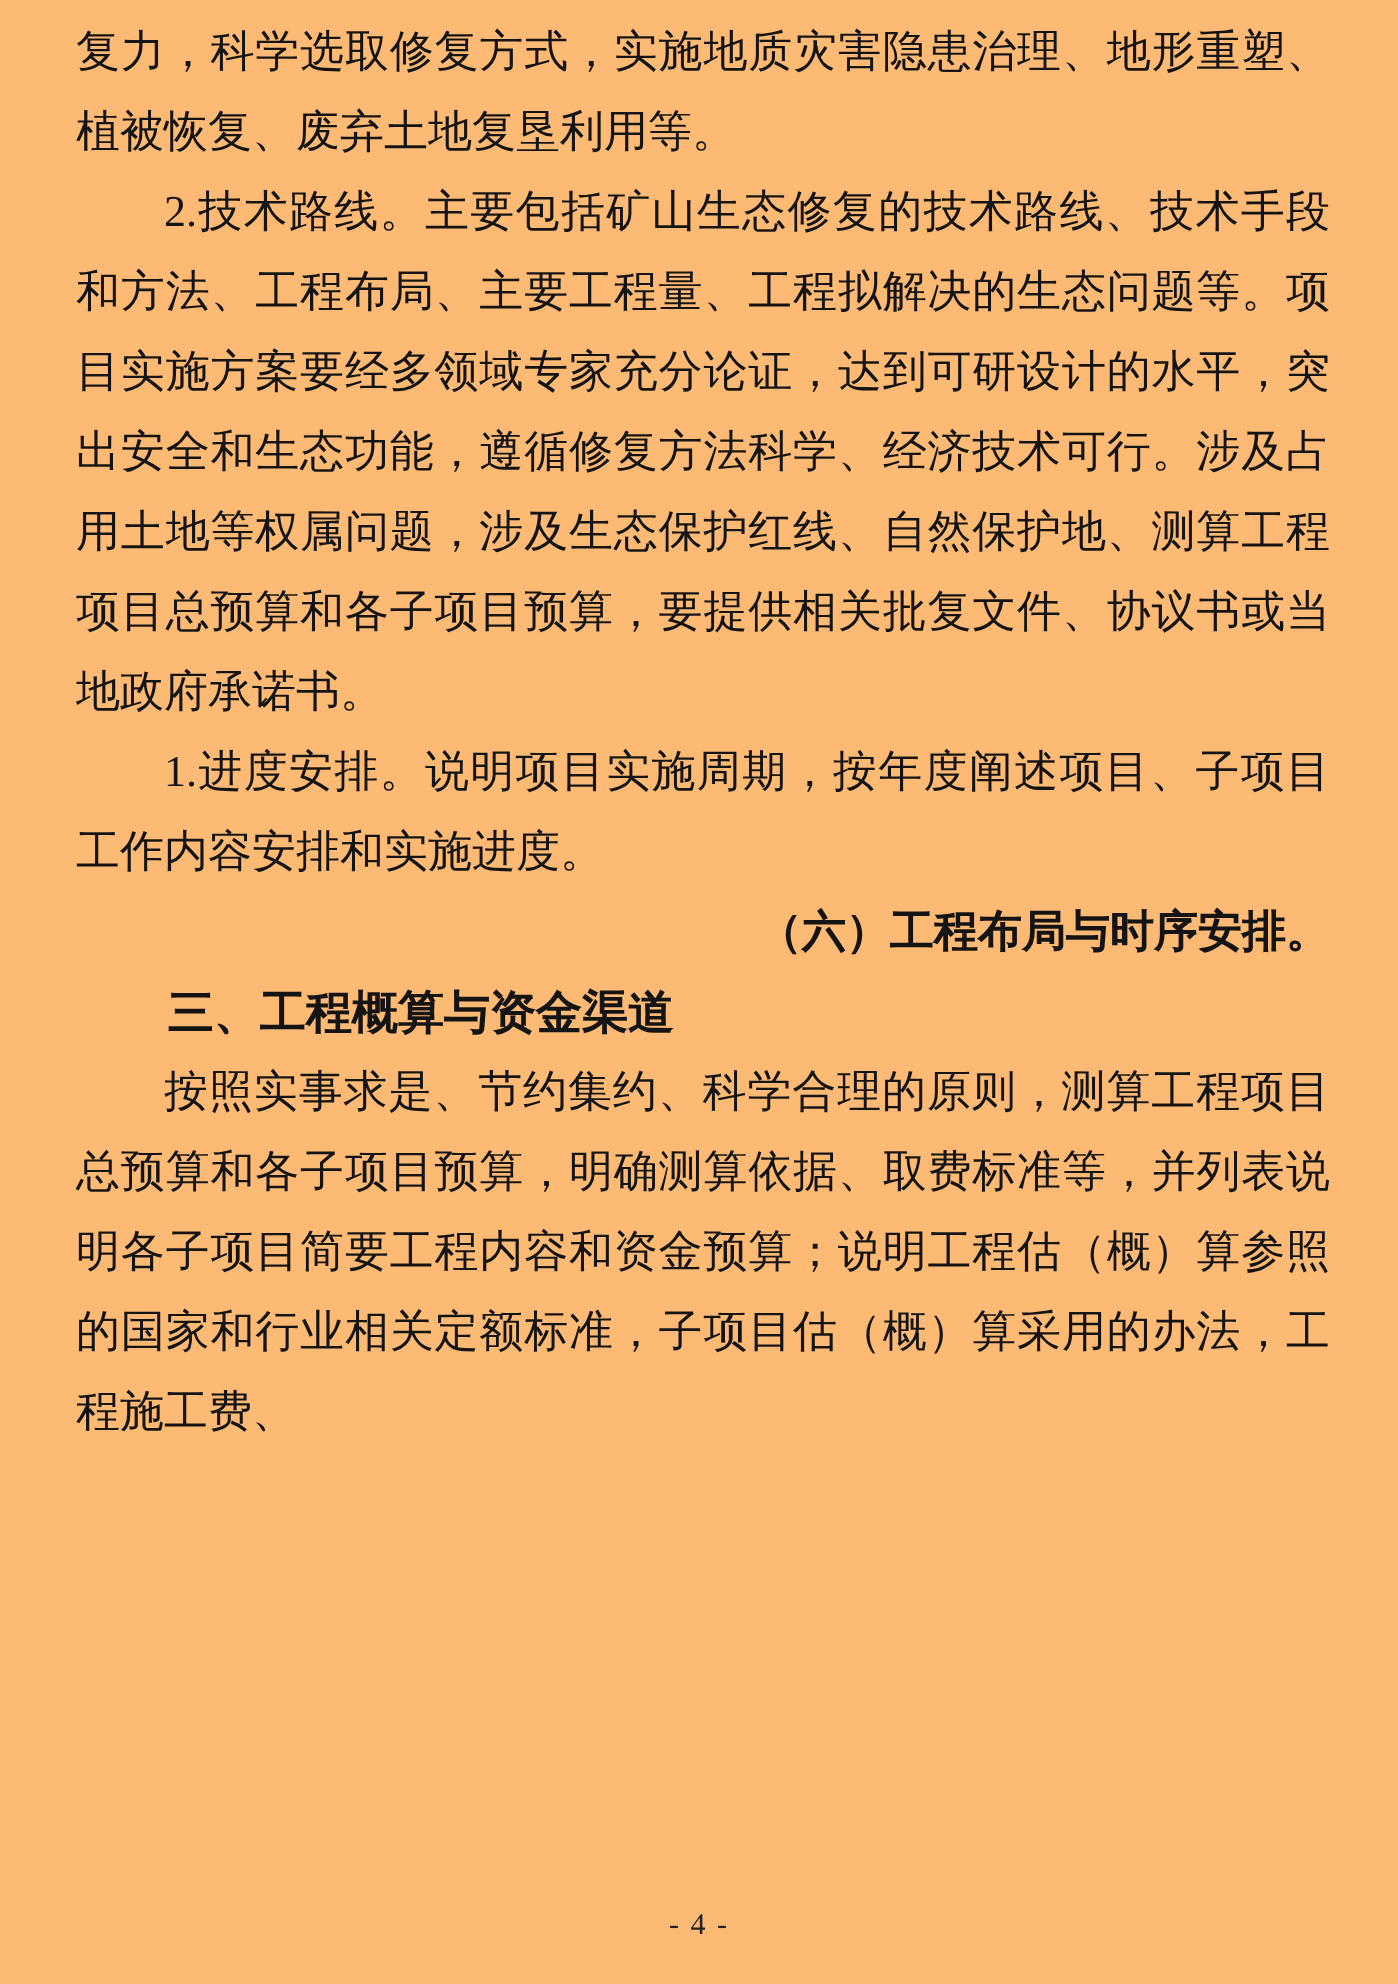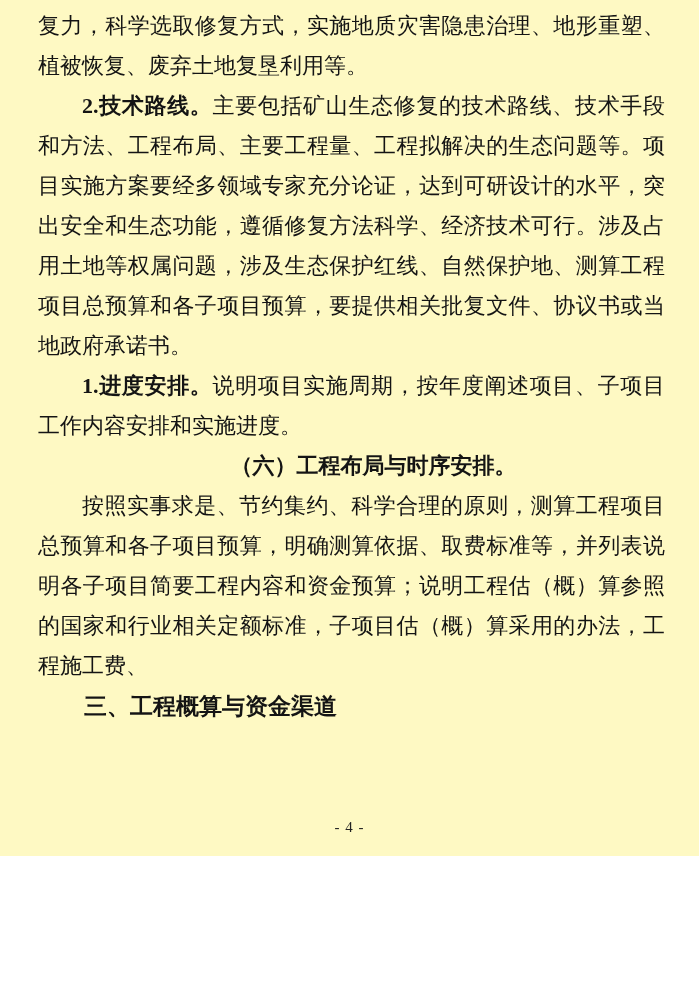--- a/index.html
+++ b/index.html
@@ -3,22 +3,22 @@
 <meta charset="utf-8">
 <style>
   html, body {
     margin: 0;
     padding: 0;
     background: #ffffff;
   }
   .page {
     position: relative;
     width: 699px;
-    height: 856px;
-    background: #fef9c3;
+    height: 992px;
+    background: #fdba74;
     color: #141414;
     font-family: "Liberation Serif", "DejaVu Serif", serif;
     overflow: hidden;
     box-sizing: border-box;
   }
   .doc-body {
     position: absolute;
     top: 6px;
     left: 38px;
     width: 627px;
@@ -29,25 +29,25 @@
     font-size: 22px;
     line-height: 40px;
     text-align: justify;
     word-break: break-all;
     overflow-wrap: anywhere;
   }
   p.indent {
     text-indent: 2em;
   }
   .lead {
-    font-weight: bold;
+    font-weight: normal;
   }
   p.heading-kai {
     font-weight: bold;
-    text-align: center;
+    text-align: right;
   }
   p.heading-hei {
     font-family: "Liberation Sans", "DejaVu Sans", sans-serif;
     font-weight: bold;
     font-size: 23px;
     text-align: left;
   }
   .page-footer {
     position: absolute;
     bottom: 20px;
@@ -69,20 +69,20 @@
     <p class="block"><span>复力，科学选取修复方式，实施地质灾害隐患治理、地形重塑、植被恢复、废弃土地复垦利用等。</span></p>
 
     <p class="block indent"><b class="lead">2.技术路线。</b><span>主要包括矿山生态修复的技术路线、技术手段和方法、工程布局、主要工程量、工程拟解决的生态问题等。项目实施方案要经多领域专家充分论证，达到可研设计的水平，突出安全和生态功能，遵循修复方法科学、经济技术可行。涉及占用土地等权属问题，涉及生态保护红线、自然保护地、测算工程项目总预算和各子项目预算，要提供相关批复文件、协议书或当地政府承诺书。</span></p>
 
     <p class="block indent"><b class="lead">1.进度安排。</b><span>说明项目实施周期，按年度阐述项目、子项目工作内容安排和实施进度。</span></p>
 
     <p class="block indent heading-kai">（六）工程布局与时序安排。</p>
 
 
 
+    <p class="block indent heading-hei">三、工程概算与资金渠道</p>
+
     <p class="block indent"><span>按照实事求是、节约集约、科学合理的原则，测算工程项目总预算和各子项目预算，明确测算依据、取费标准等，并列表说明各子项目简要工程内容和资金预算；说明工程估（概）算参照的国家和行业相关定额标准，子项目估（概）算采用的办法，工程施工费、</span></p>
-
-    <p class="block indent heading-hei">三、工程概算与资金渠道</p>
 
   </div>
 
   <div class="page-footer">- 4 -</div>
 </div>
 
 </body></html>

